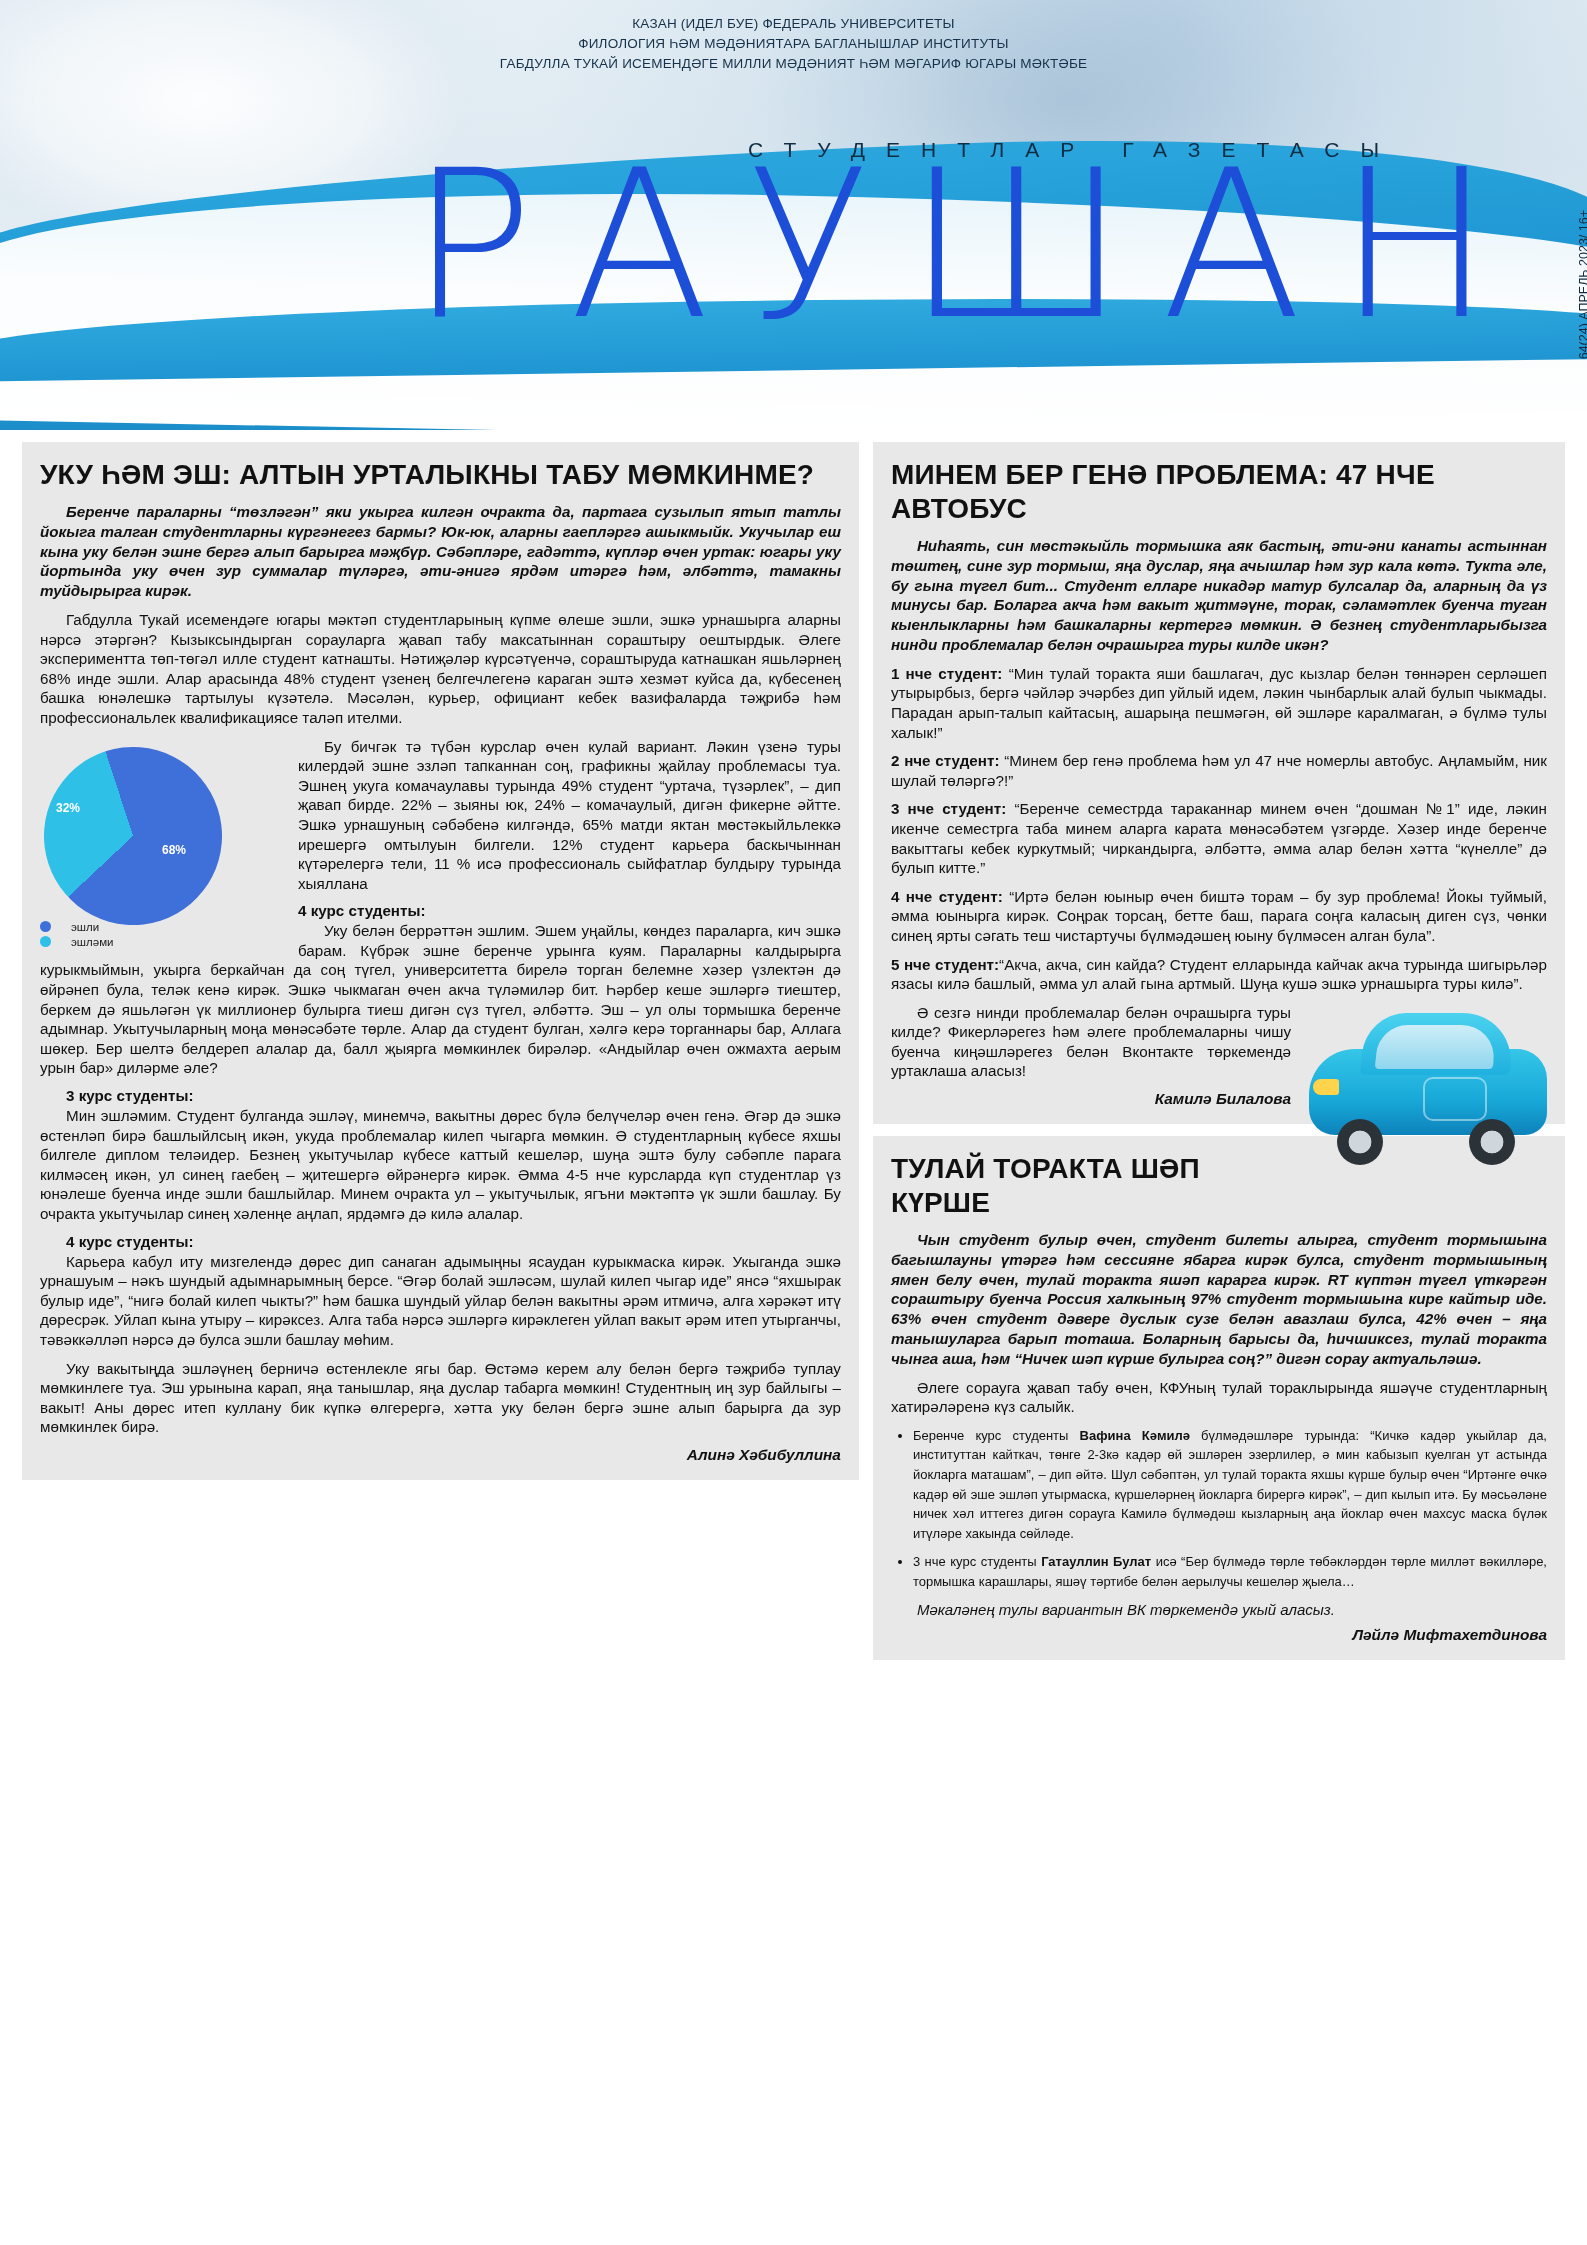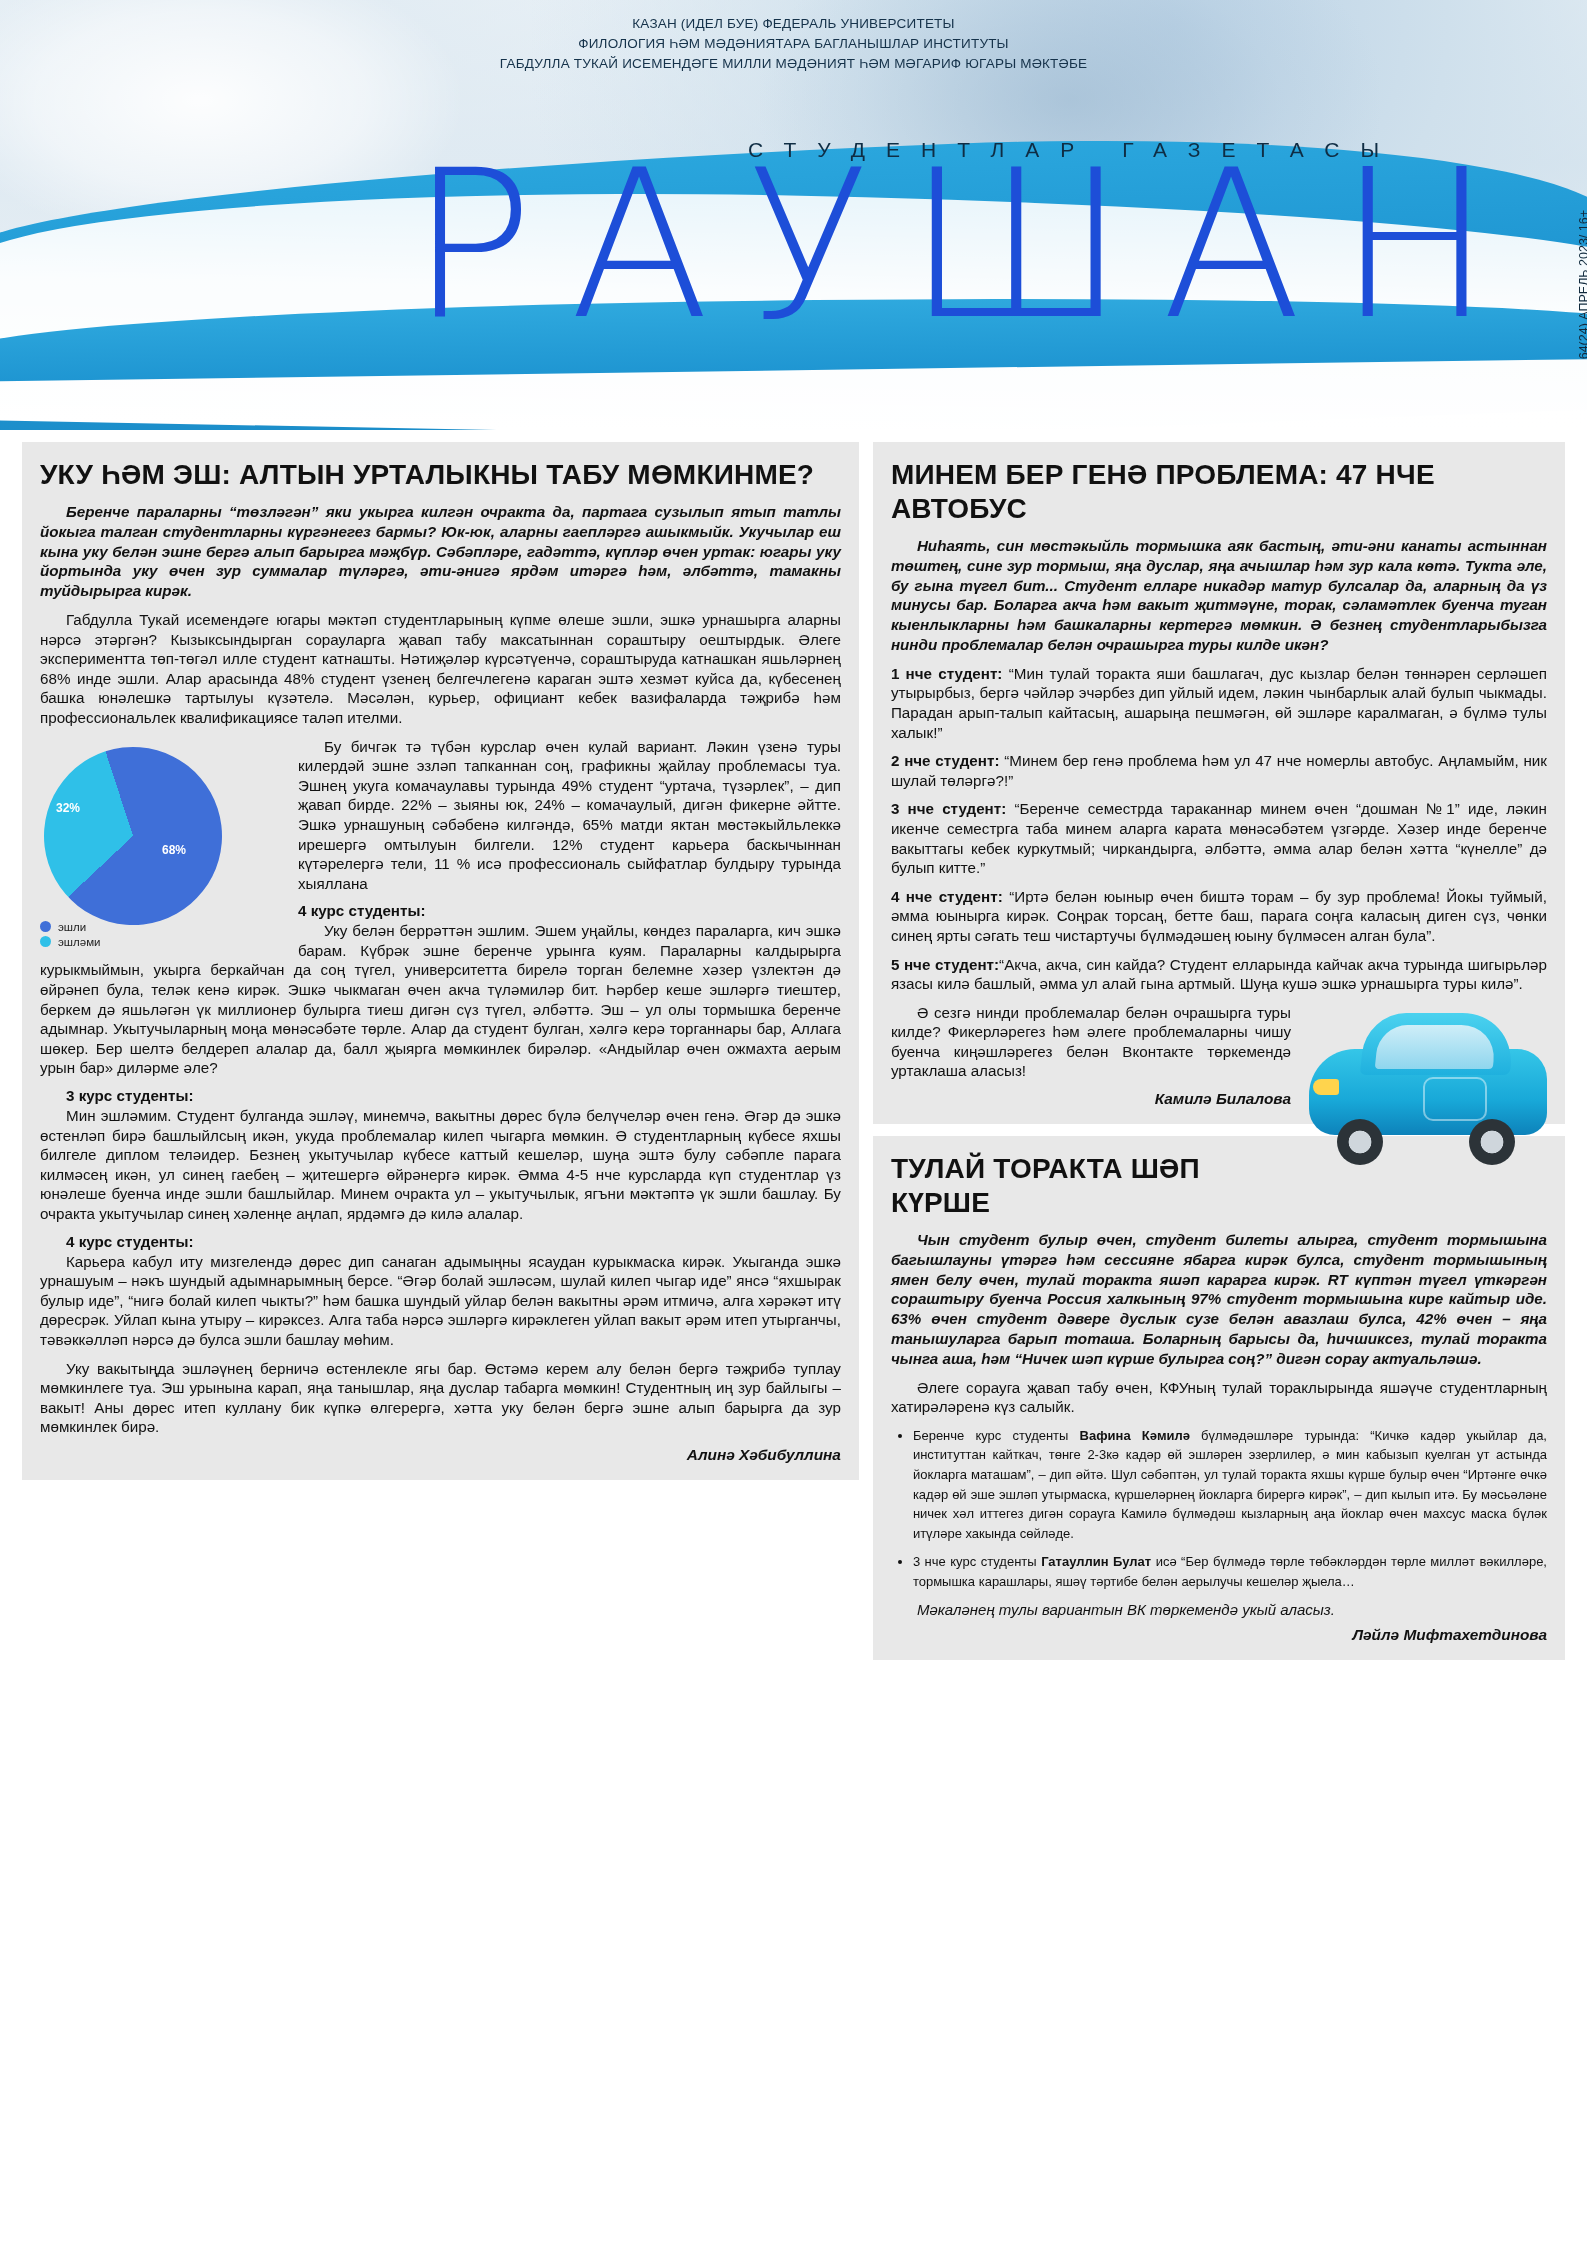--- a/index.html
+++ b/index.html
@@ -190,21 +190,21 @@
     font-weight: bold;
   }
   .pie-lbl.a { left: 128px; top: 104px; }
   .pie-lbl.b { left: 22px; top: 62px; }
   .legend {
     position: absolute;
     left: 6px; top: 182px;
     font-size: 11.5px;
     color: #222;
   }
-  .legend div { display: flex; align-items: flex-start; gap: 7px; margin-bottom: 3px; }
+  .legend div { display: flex; align-items: flex-start; gap: 20px; margin-bottom: 3px; }
   .swatch { width: 11px; height: 11px; border-radius: 50%; display: inline-block; }
 
   
   .car-wrap {
     float: right;
     width: 250px;
     height: 170px;
     margin: 4px -6px 0 12px;
     position: relative;
   }

